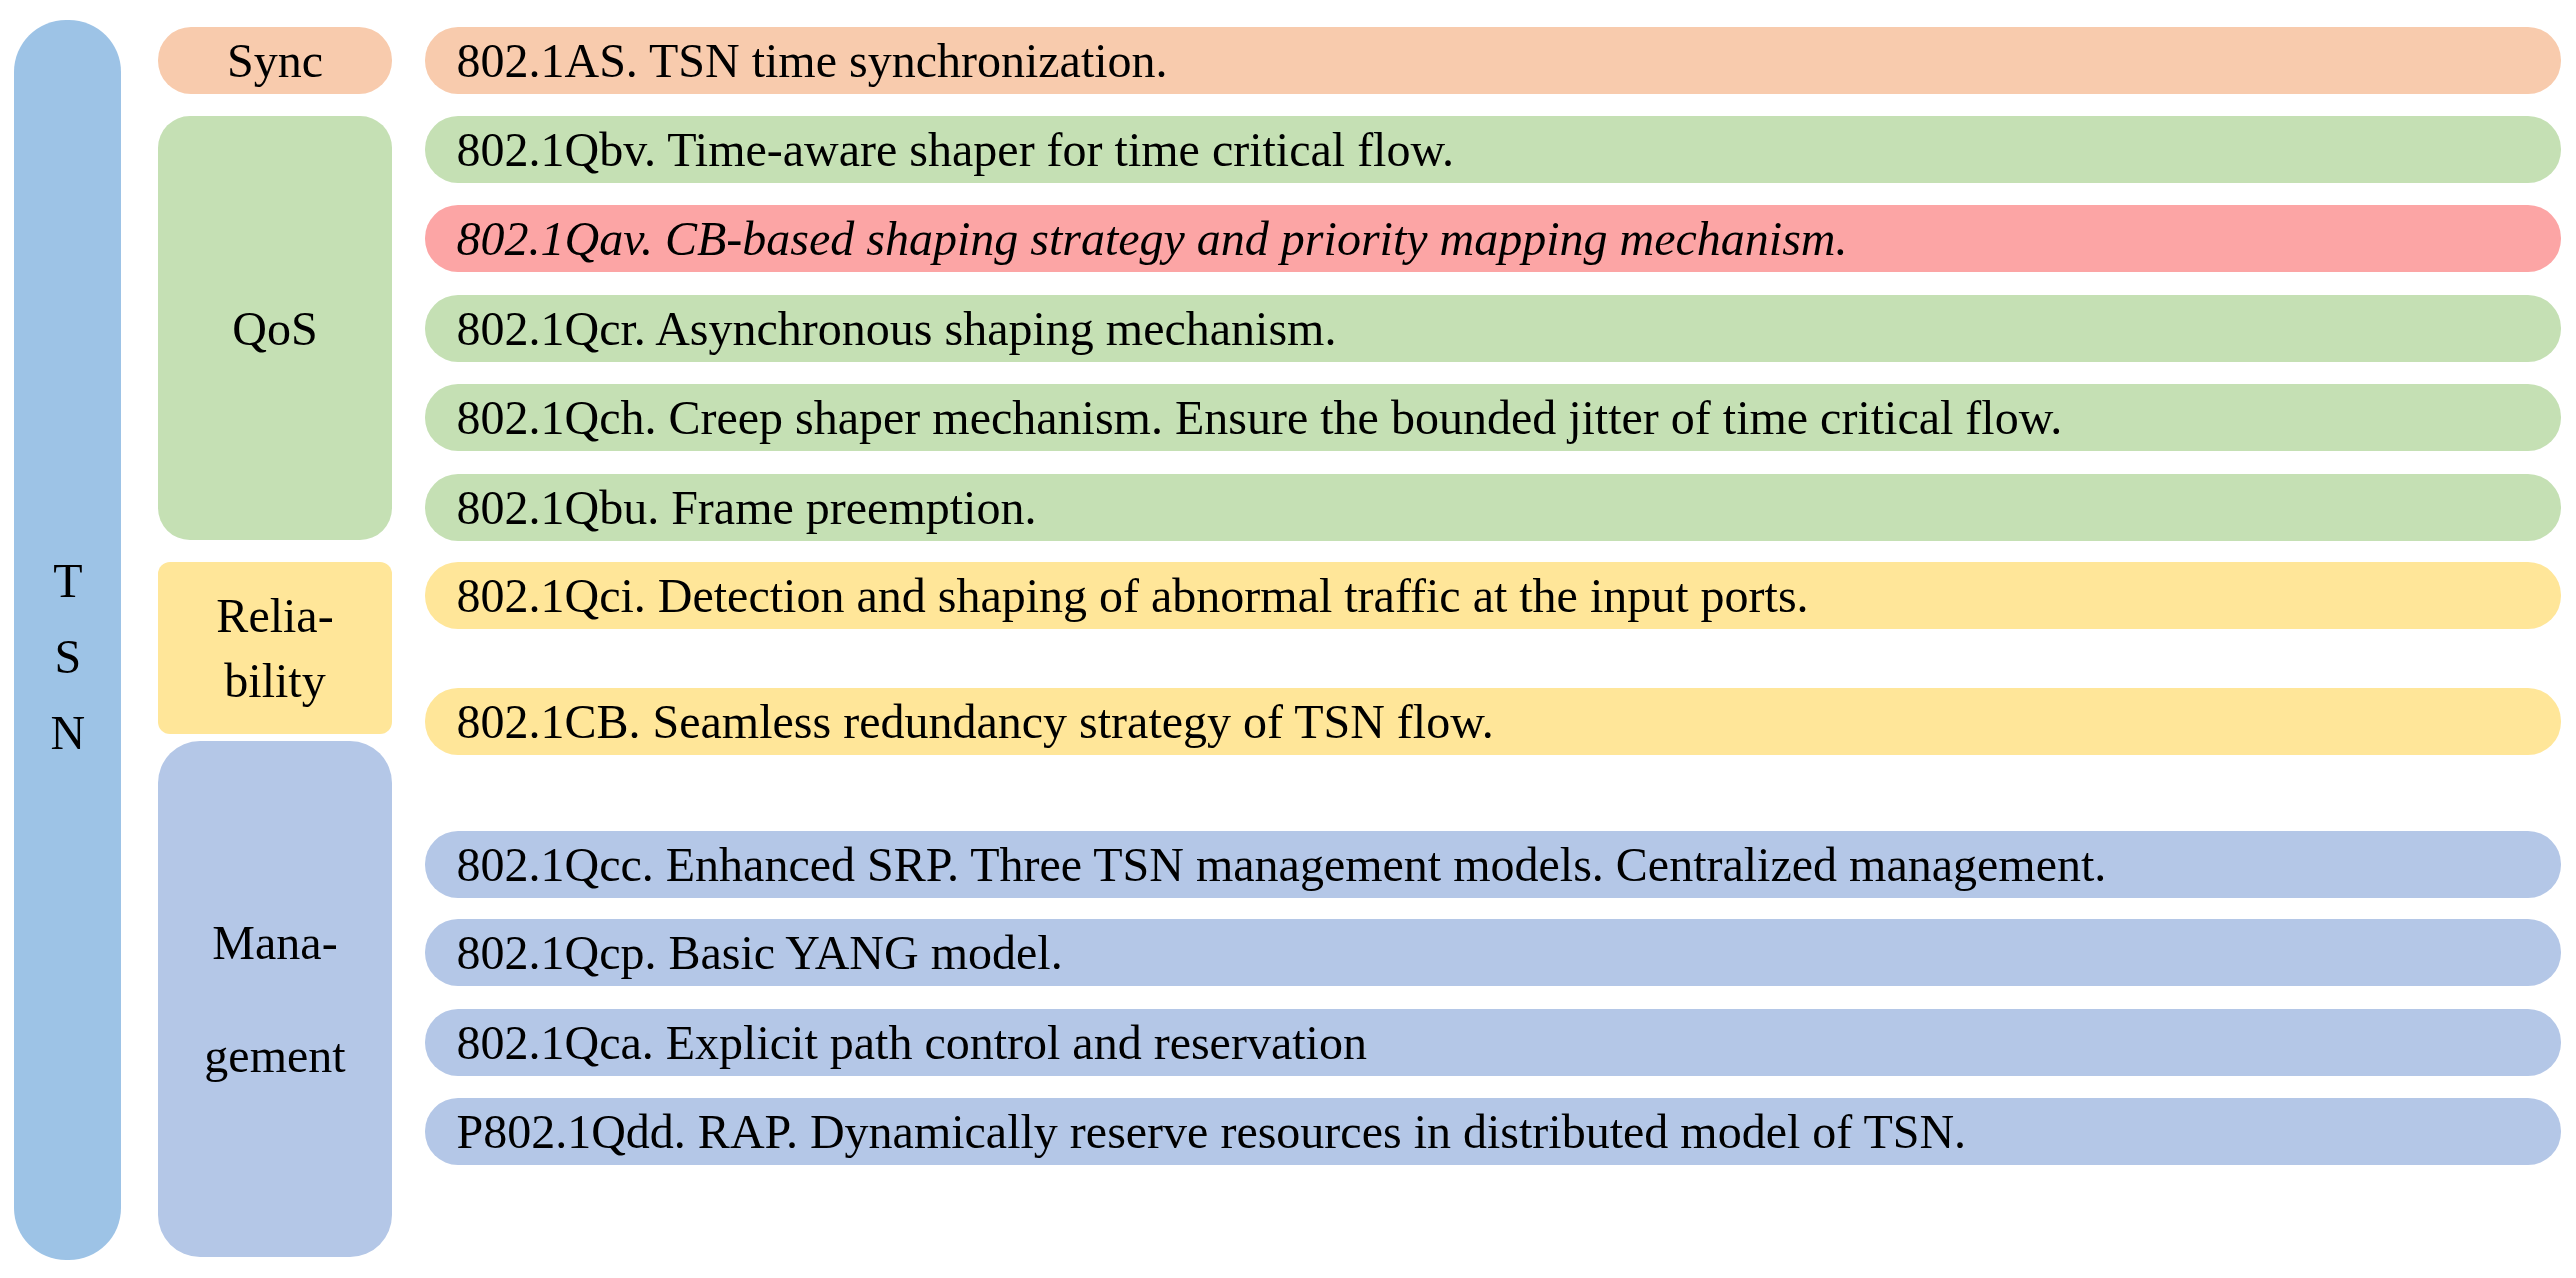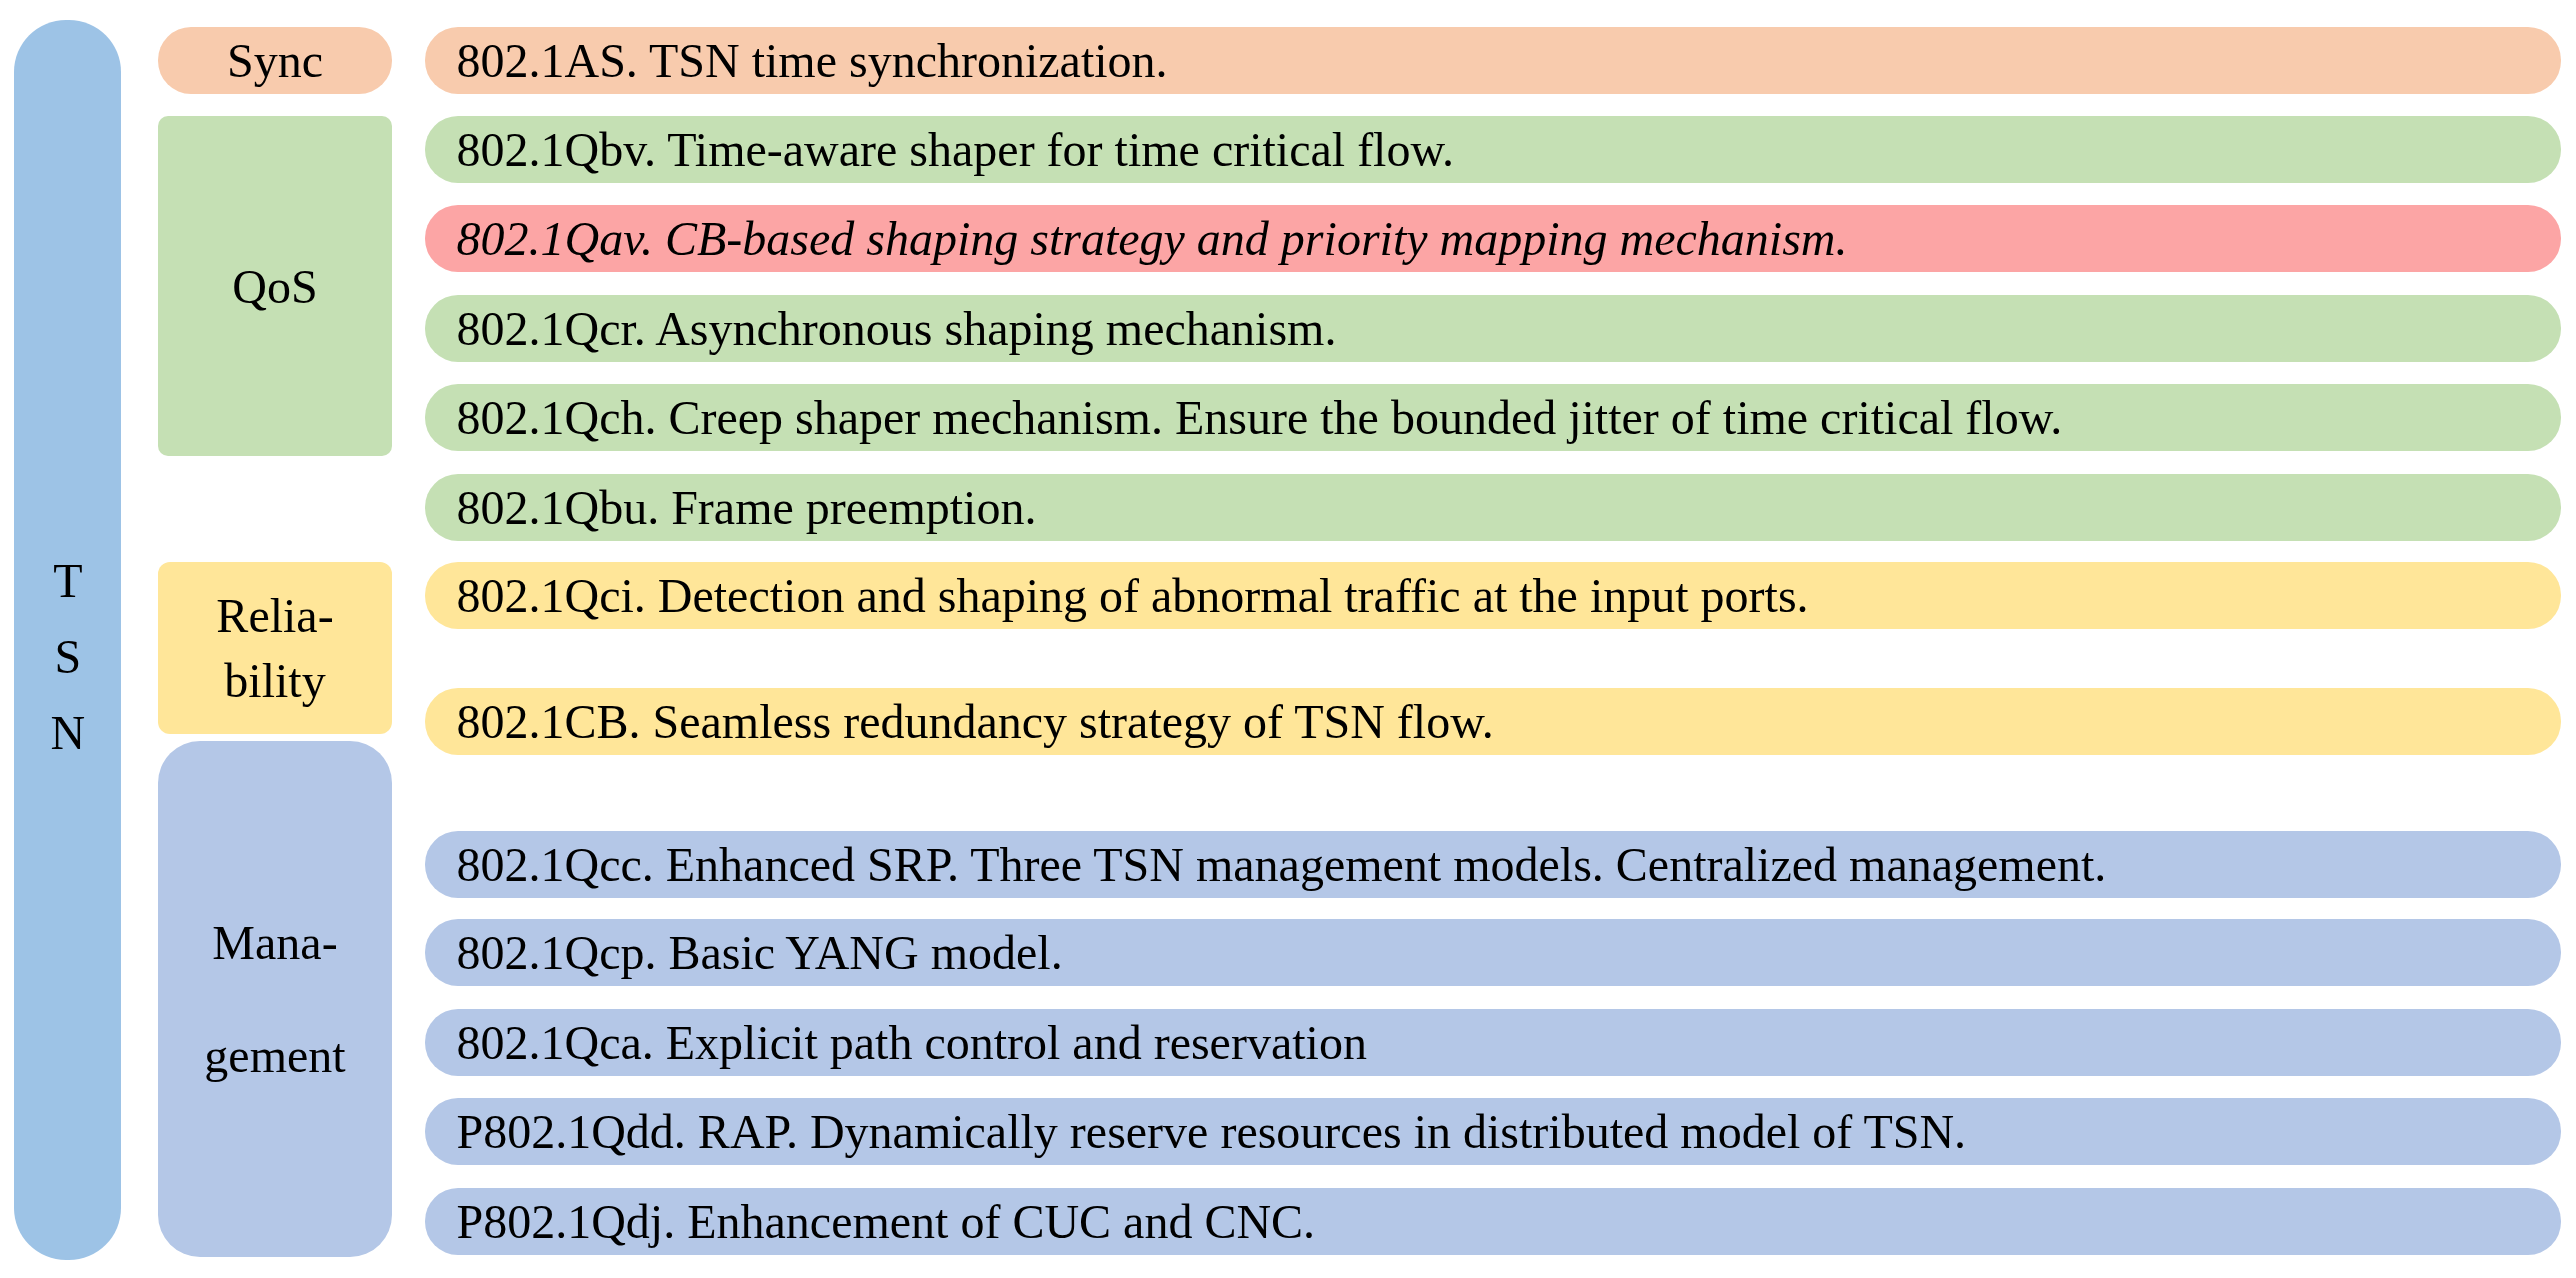--- a/index.html
+++ b/index.html
@@ -50,21 +50,21 @@
     align-items: center;
     justify-content: center;
     text-align: center;
   }
   .cat .cat-line {
     font-size: 48px;
     line-height: 65px;
     white-space: nowrap;
   }
   .cat-sync        { top: 27px;  height: 67px;  border-radius: 33px; }
-  .cat-qos         { top: 116px; height: 340px; border-radius: 10px; }
+  .cat-qos         { top: 116px; height: 424px; border-radius: 32px; }
   .cat-reliability { top: 562px; height: 172px; border-radius: 12px; }
   .cat-management  { top: 741px; height: 516px; border-radius: 42px; gap: 48px; }
   
   .row {
     position: absolute;
     left: 425px;
     width: 2136px;
     height: 67px;
     border-radius: 33px;
     display: flex;
@@ -141,18 +141,15 @@
   </div>
   <div class="row" style="top: 919px; background-color: rgb(180, 199, 231);">
     <span class="row-text">802.1Qcp. Basic YANG model.</span>
   </div>
   <div class="row" style="top: 1009px; background-color: rgb(180, 199, 231);">
     <span class="row-text">802.1Qca. Explicit path control and reservation</span>
   </div>
   <div class="row" style="top: 1098px; background-color: rgb(180, 199, 231);">
     <span class="row-text">P802.1Qdd. RAP. Dynamically reserve resources in distributed model of TSN.</span>
   </div>
-  <div class="row" style="top: 1188px; background-color: rgb(180, 199, 231);">
-    <span class="row-text">P802.1Qdj. Enhancement of CUC and CNC.</span>
-  </div>
 
 </div>
 
 
 </body></html>

